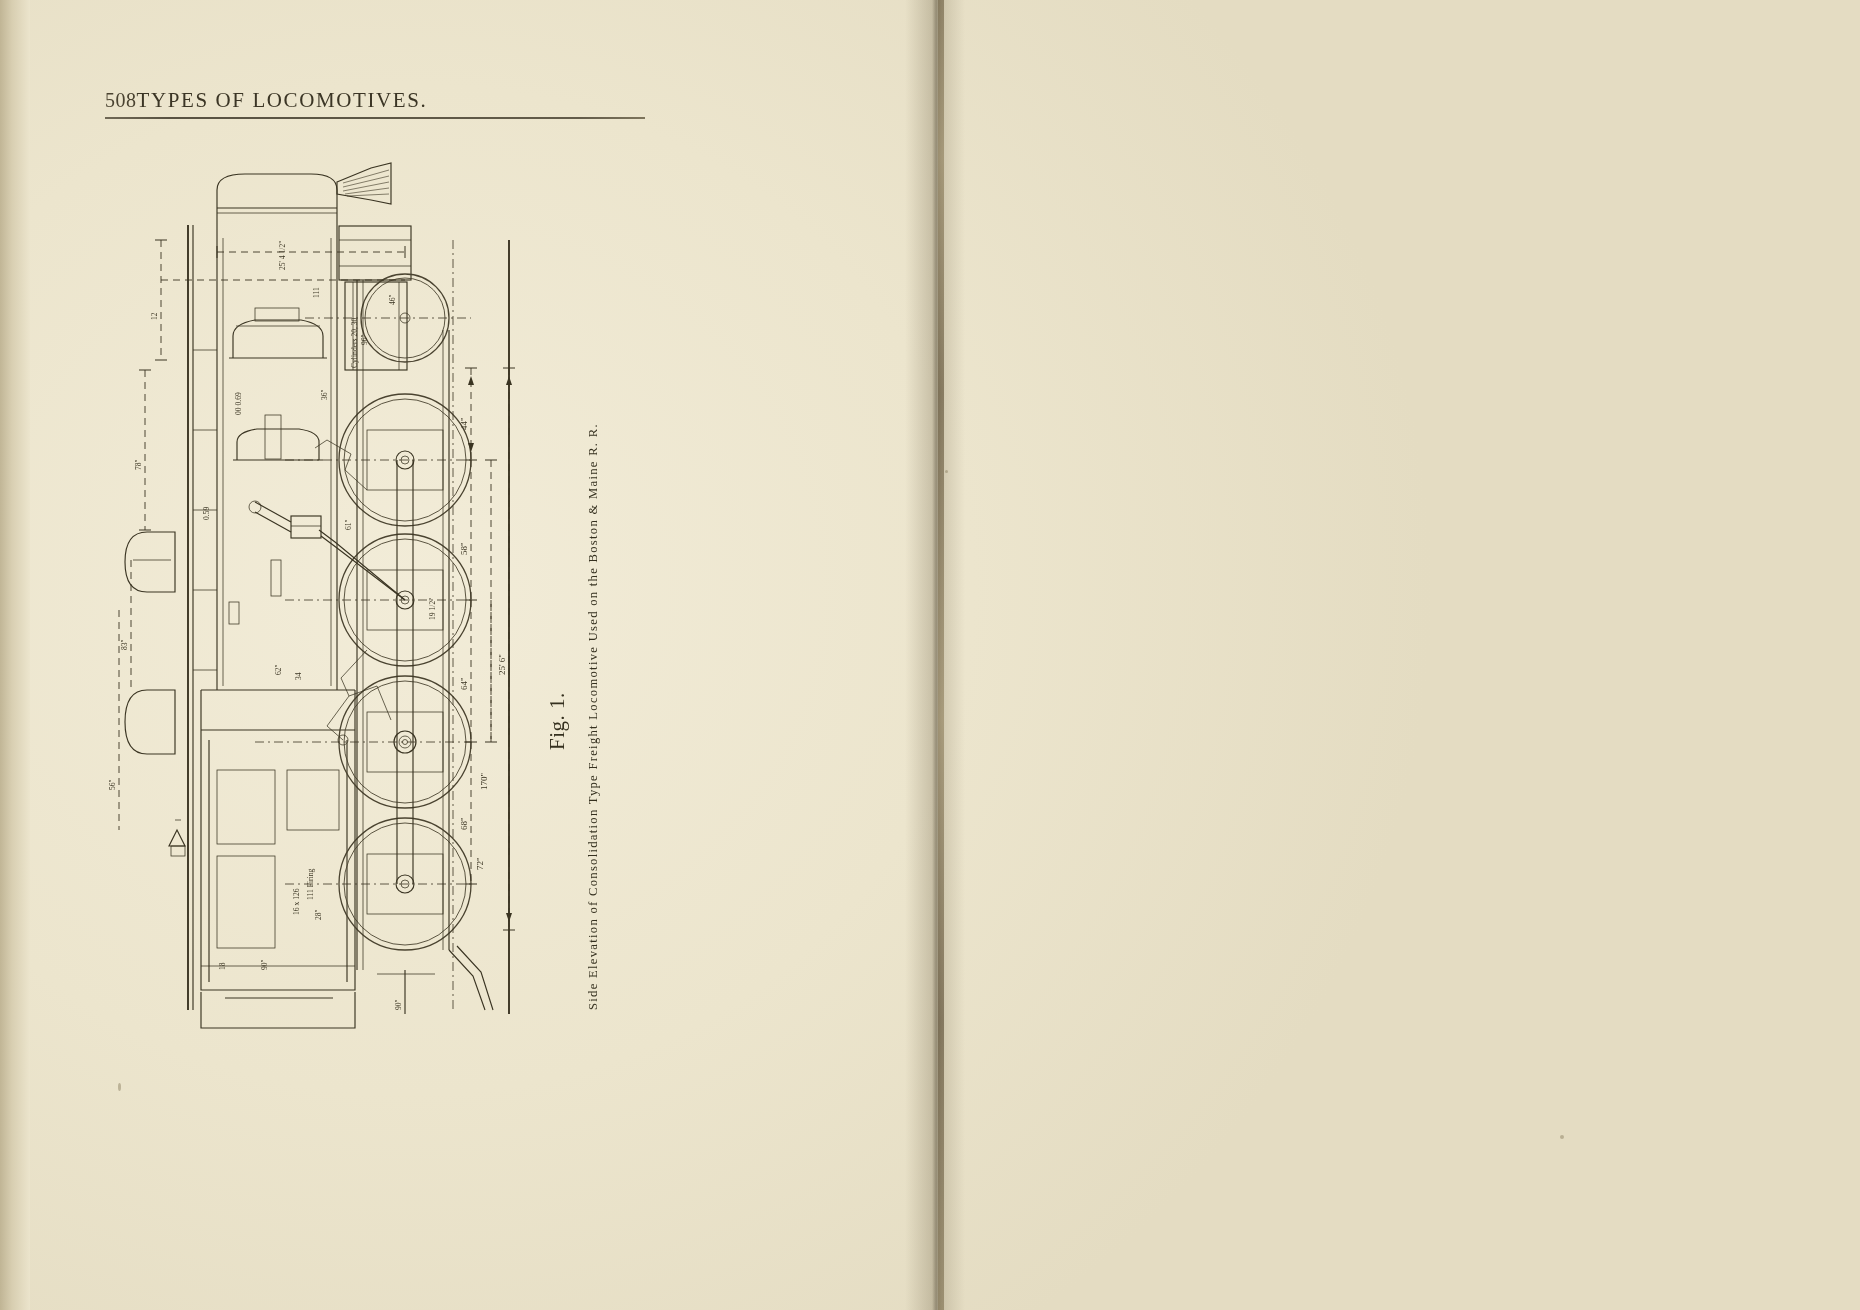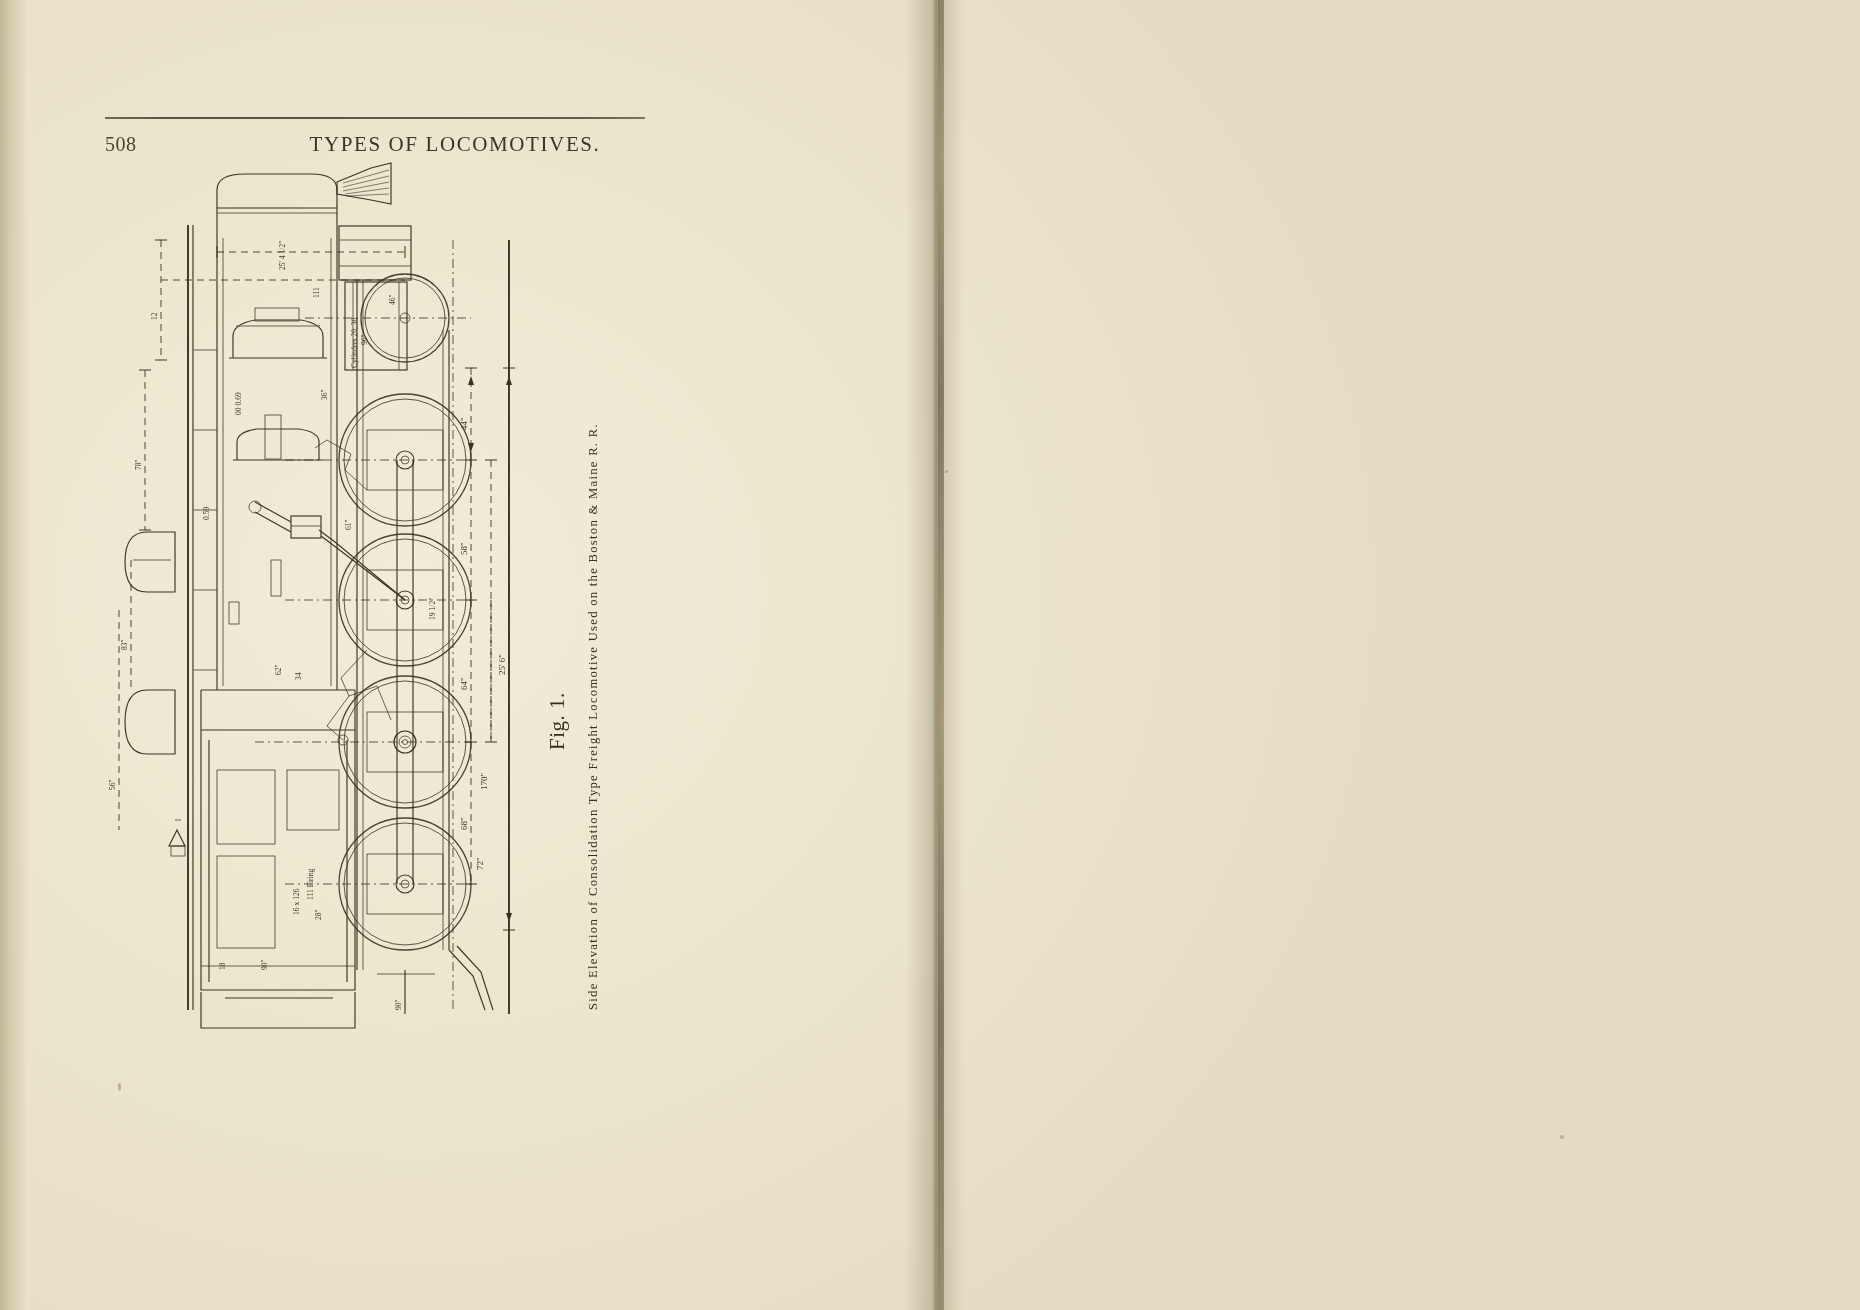--- a/index.html
+++ b/index.html
@@ -35,25 +35,25 @@
     opacity:.75;
   }
   .page{position:absolute;top:0;height:100%;}
   #page-left{left:0;width:910px;}
   #page-right{left:960px;width:900px;}
 
   
   .runhead{
     position:absolute;left:0;right:0;
     display:flex;align-items:baseline;
-    font-size:21px;letter-spacing:1.6px;color:#3b3525;margin-top:44px;
+    font-size:21px;letter-spacing:1.6px;color:#3b3525;
   }
   #rh-left{top:88px;padding:0 105px;}
   .rh-num{font-size:20px;letter-spacing:.5px;color:#4a4331;}
-  .rh-title{flex:1;text-align:center;}
+  .rh-title{flex:1;text-align:left;}
   .rule{
     position:absolute;height:2px;
     background:linear-gradient(90deg,#5a5240,#3e3829 12%,#4a4332 88%,#6a6148);
     opacity:.85;
   }
   #rule-left{top:117px;left:105px;width:540px;}
 
   
   #figure{
     position:absolute;left:105px;top:130px;width:540px;height:900px;

